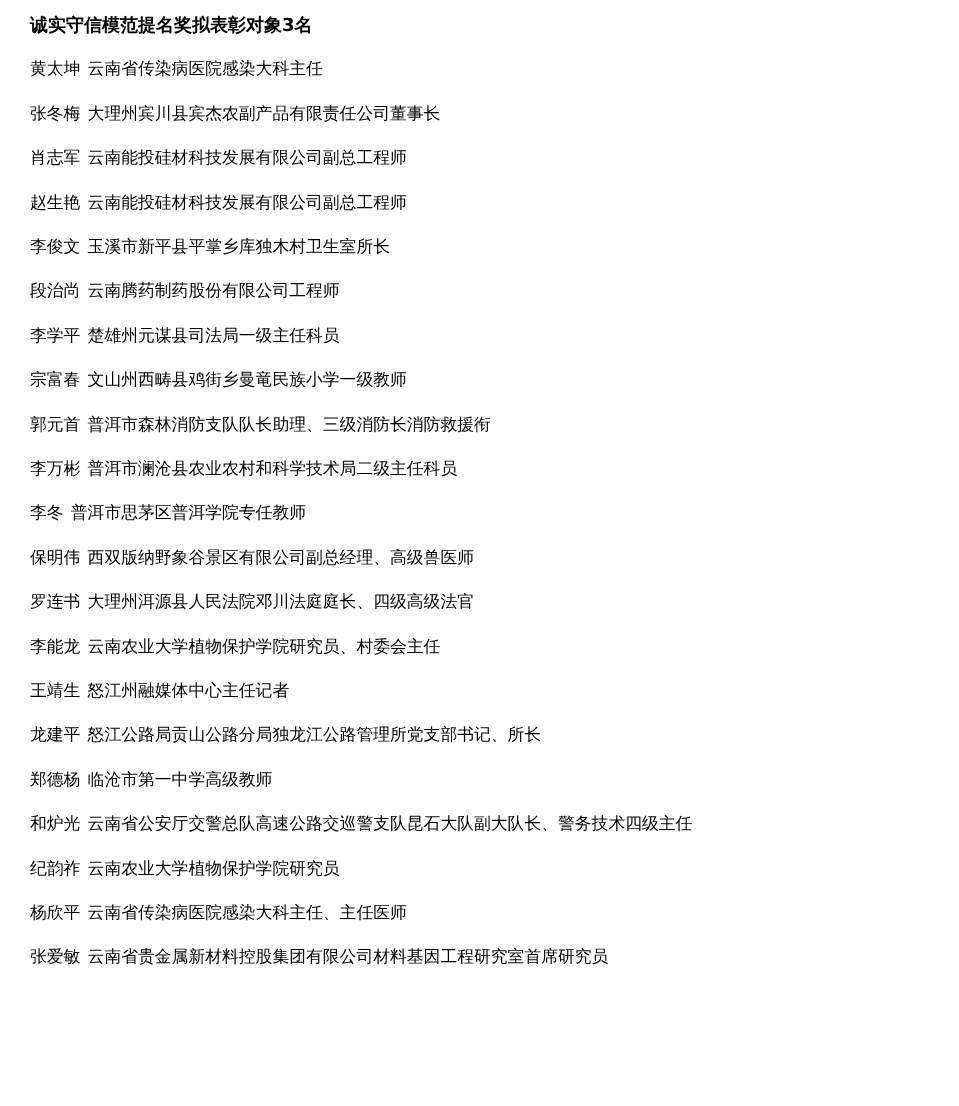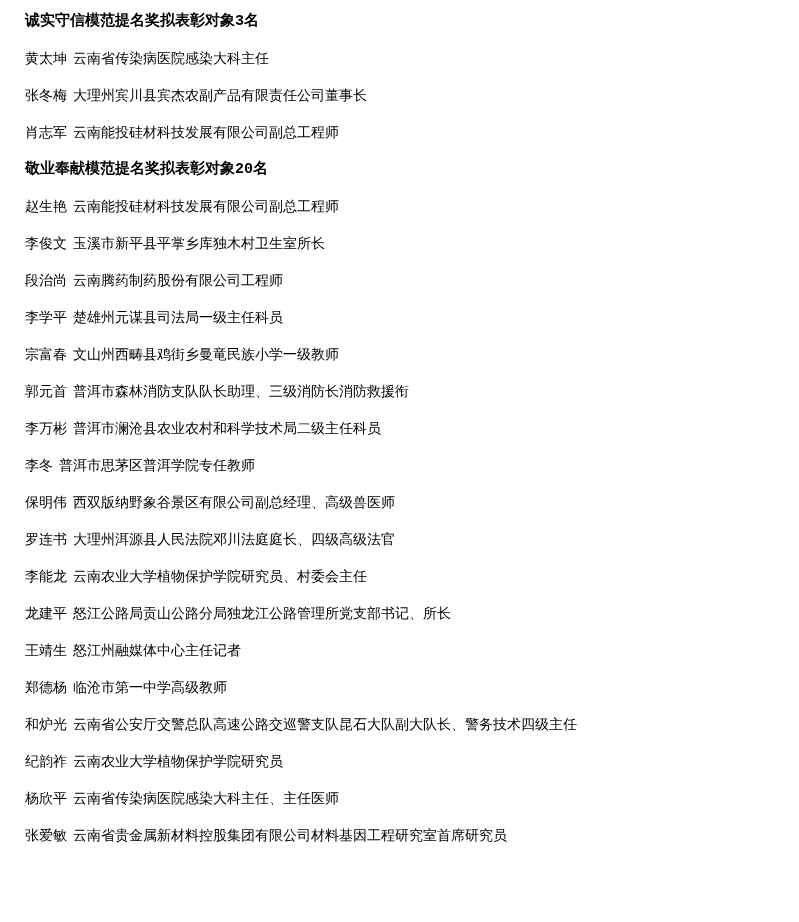--- a/index.html
+++ b/index.html
@@ -20,54 +20,52 @@
   }
   .line {
     height: 37px;
     line-height: 37px;
     white-space: nowrap;
     font-size: 14px;
   }
   .line.heading {
     font-weight: 700;
     font-size: 15px;
-    font-family: Liberation Mono, monospace;
   }
   .name {
     margin-right: 6px;
   }
 </style>
 </head>
 <body>
 
 <div class="doc">
   <section>
     <div class="line heading">诚实守信模范提名奖拟表彰对象3名</div>
     <div class="entries">
         <div class="line"><span class="name">黄太坤</span><span class="pos">云南省传染病医院感染大科主任</span></div>
         <div class="line"><span class="name">张冬梅</span><span class="pos">大理州宾川县宾杰农副产品有限责任公司董事长</span></div>
         <div class="line"><span class="name">肖志军</span><span class="pos">云南能投硅材科技发展有限公司副总工程师</span></div>
       </div>
   </section>
   <section>
-    <div class="line heading">敬业奉献模范提名奖拟表彰对象20名</div>
     <div class="entries">
         <div class="line"><span class="name">赵生艳</span><span class="pos">云南能投硅材科技发展有限公司副总工程师</span></div>
         <div class="line"><span class="name">李俊文</span><span class="pos">玉溪市新平县平掌乡库独木村卫生室所长</span></div>
         <div class="line"><span class="name">段治尚</span><span class="pos">云南腾药制药股份有限公司工程师</span></div>
         <div class="line"><span class="name">李学平</span><span class="pos">楚雄州元谋县司法局一级主任科员</span></div>
         <div class="line"><span class="name">宗富春</span><span class="pos">文山州西畴县鸡街乡曼竜民族小学一级教师</span></div>
         <div class="line"><span class="name">郭元首</span><span class="pos">普洱市森林消防支队队长助理、三级消防长消防救援衔</span></div>
         <div class="line"><span class="name">李万彬</span><span class="pos">普洱市澜沧县农业农村和科学技术局二级主任科员</span></div>
         <div class="line"><span class="name">李冬</span><span class="pos">普洱市思茅区普洱学院专任教师</span></div>
         <div class="line"><span class="name">保明伟</span><span class="pos">西双版纳野象谷景区有限公司副总经理、高级兽医师</span></div>
         <div class="line"><span class="name">罗连书</span><span class="pos">大理州洱源县人民法院邓川法庭庭长、四级高级法官</span></div>
         <div class="line"><span class="name">李能龙</span><span class="pos">云南农业大学植物保护学院研究员、村委会主任</span></div>
+        <div class="line"><span class="name">王靖生</span><span class="pos">怒江州融媒体中心主任记者</span></div>
         <div class="line"><span class="name">龙建平</span><span class="pos">怒江公路局贡山公路分局独龙江公路管理所党支部书记、所长</span></div>
-        <div class="line"><span class="name">王靖生</span><span class="pos">怒江州融媒体中心主任记者</span></div>
         <div class="line"><span class="name">郑德杨</span><span class="pos">临沧市第一中学高级教师</span></div>
         <div class="line"><span class="name">和炉光</span><span class="pos">云南省公安厅交警总队高速公路交巡警支队昆石大队副大队长、警务技术四级主任</span></div>
         <div class="line"><span class="name">纪韵祚</span><span class="pos">云南农业大学植物保护学院研究员</span></div>
         <div class="line"><span class="name">杨欣平</span><span class="pos">云南省传染病医院感染大科主任、主任医师</span></div>
         <div class="line"><span class="name">张爱敏</span><span class="pos">云南省贵金属新材料控股集团有限公司材料基因工程研究室首席研究员</span></div>
       </div>
   </section>
 </div>
 
 </body></html>

